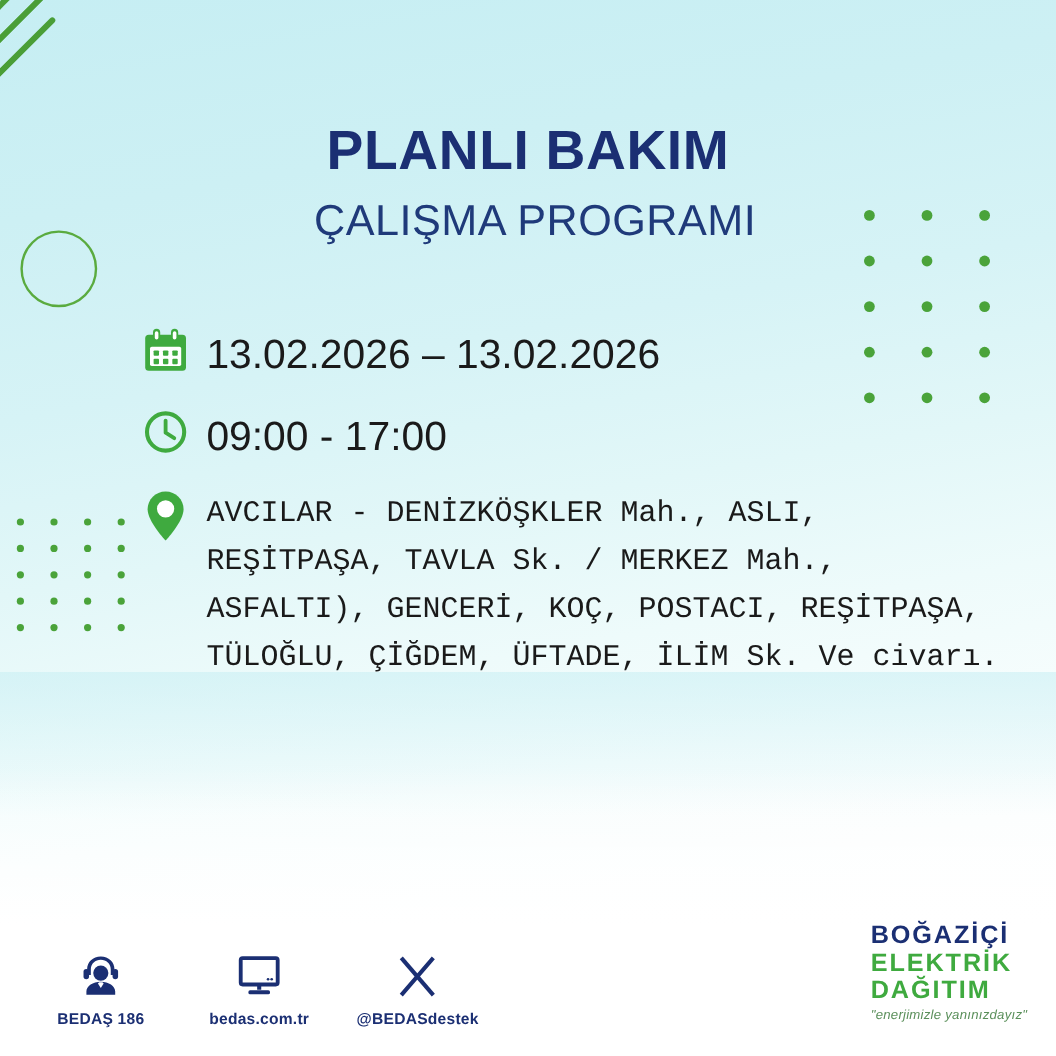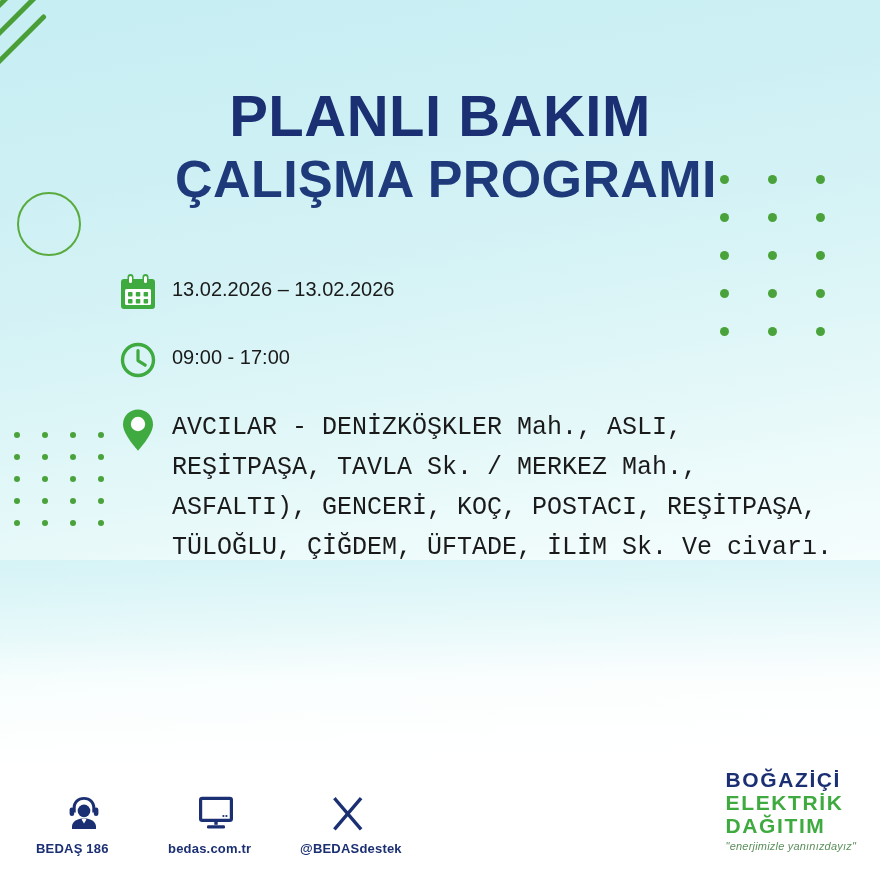--- a/index.html
+++ b/index.html
@@ -109,33 +109,33 @@
 
   
   .header {
     position: absolute;
     top: 86px;
     left: 0;
     width: 880px;
     text-align: center;
   }
   .title-main {
-    margin: 0;
-    font-size: 58px;
+    margin: 16px;
+    font-size: 46px;
     line-height: 1.03;
     font-weight: 700;
     letter-spacing: 0.5px;
     color: #1b2f73;
     font-family: "Liberation Sans", sans-serif;
   }
   .title-sub {
     margin: 6px 0 0 12px;
-    font-size: 52px;
+    font-size: 36px;
     line-height: 1.05;
-    font-weight: 700;
+    font-weight: 400;
     letter-spacing: 0.4px;
     color: #1f3a7a;
     font-family: "Liberation Sans", sans-serif;
   }
 
   
   .info {
     position: absolute;
     left: 118px;
     top: 268px;
@@ -149,21 +149,21 @@
   .info-row:last-child { margin-bottom: 0; }
   .info-icon {
     width: 54px;
     min-width: 54px;
     height: 48px;
     display: flex;
     align-items: center;
     justify-content: flex-start;
   }
   .info-text {
-    font-size: 20px;
+    font-size: 34px;
     line-height: 1.0;
     color: #1a1a1a;
     padding-top: 11px;
     font-family: "Liberation Sans", sans-serif;
   }
   .row-address .info-icon { height: 52px; }
   .row-address .info-text {
     padding-top: 4px;
     line-height: 40px;
     font-size: 25px;
@@ -182,20 +182,21 @@
     position: absolute;
     left: 36px;
     bottom: 6px;
     display: flex;
     align-items: flex-end;
     gap: 36px;
   }
   .contact {
     display: flex;
     flex-direction: column;
+    align-items: center;
     width: 96px;
   }
   .contact-icon {
     height: 44px;
     display: flex;
     align-items: flex-end;
     justify-content: center;
   }
   .contact-label {
     margin-top: 7px;

